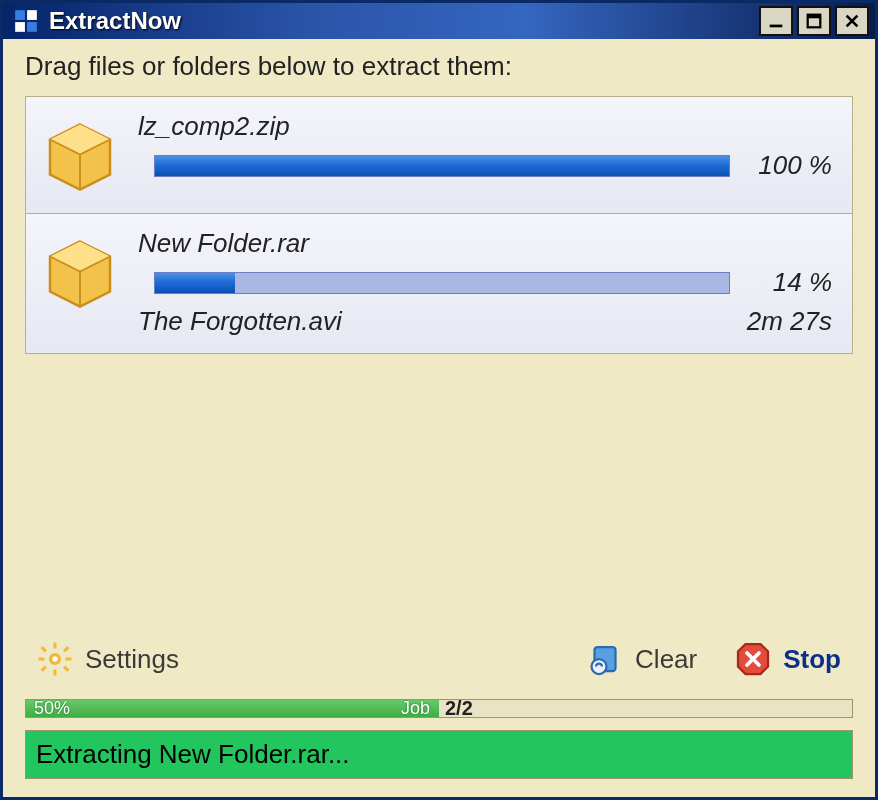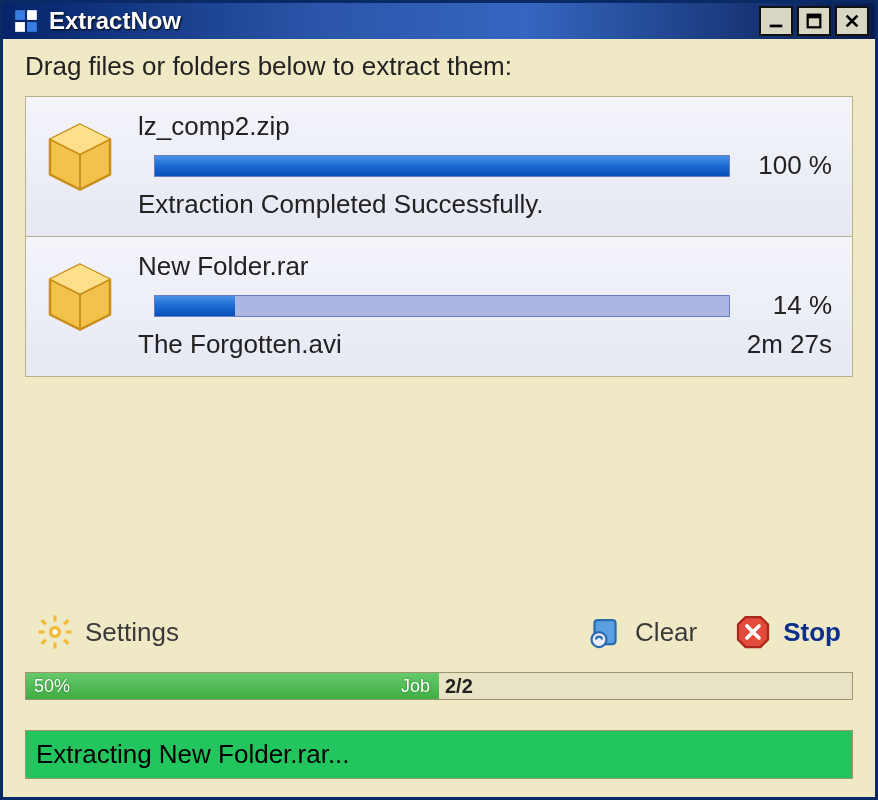--- a/index.html
+++ b/index.html
@@ -70,21 +70,21 @@
     display: flex;
     align-items: flex-start;
     background: linear-gradient(#f4f5fb, #e6e8f2);
   }
   .box-icon {
     width: 80px; height: 80px;
     margin-right: 18px;
     margin-top: 6px;
     flex-shrink: 0;
   }
-  .file-body { flex: 1; }
+  .file-body { flex: 1; font-style: italic; }
   .file-name {
     font-size: 26px;
     color: #222;
     margin-bottom: 8px;
   }
   .progress-row {
     display: flex;
     align-items: center;
     gap: 16px;
     margin-bottom: 8px;
@@ -133,27 +133,27 @@
     gap: 12px;
     font-size: 26px;
     color: #3a3a3a;
     cursor: pointer;
     padding: 4px 8px;
   }
   .tool-btn.stop { color: #0b2e8a; font-weight: bold; }
   .tool-icon { width: 36px; height: 36px; flex-shrink: 0; }
   .toolbar .tspacer { flex: 1; }
   .overall-bar {
-    height: 28px;
+    height: 19px;
     border: 1px solid #9c956e;
     background: #e8e3c4;
     position: relative;
     display: flex;
     align-items: center;
-    margin-bottom: 30px;
+    margin-bottom: 12px;
   }
   .overall-fill {
     position: absolute;
     left: 0; top: 0; bottom: 0;
     background: linear-gradient(to bottom, #67c96a 0%, #3fae44 100%);
   }
   .overall-pct {
     position: absolute;
     left: 8px;
     font-size: 18px;
@@ -232,24 +232,20 @@
             <path d="M8 18 L32 30 L56 18" stroke="#c98e1a" stroke-width="1.5" fill="none"></path>
           </svg>
         </div>
         <div class="file-body">
           <div class="file-name">lz_comp2.zip</div>
           <div class="progress-row">
             <div class="progress-bar-outer">
               <div class="progress-bar-fill" style="width:100%"></div>
             </div>
             <div class="pct-label">100 %</div>
-          </div>
-          <div class="status-row">
-            <div class="status-text">Extraction Completed Successfully.</div>
-            <div class="time-text"></div>
           </div>
         </div>
       </div>
 
       <div class="file-item">
         <div class="box-icon">
           <svg viewBox="0 0 64 64" width="80" height="80">
             <path d="M32 6 L56 18 L56 46 L32 58 L8 46 L8 18 Z" fill="#f2c24a" stroke="#c98e1a" stroke-width="2"></path>
             <path d="M32 6 L56 18 L32 30 L8 18 Z" fill="#ffe08a"></path>
             <path d="M32 30 L32 58" stroke="#c98e1a" stroke-width="1.5"></path>

